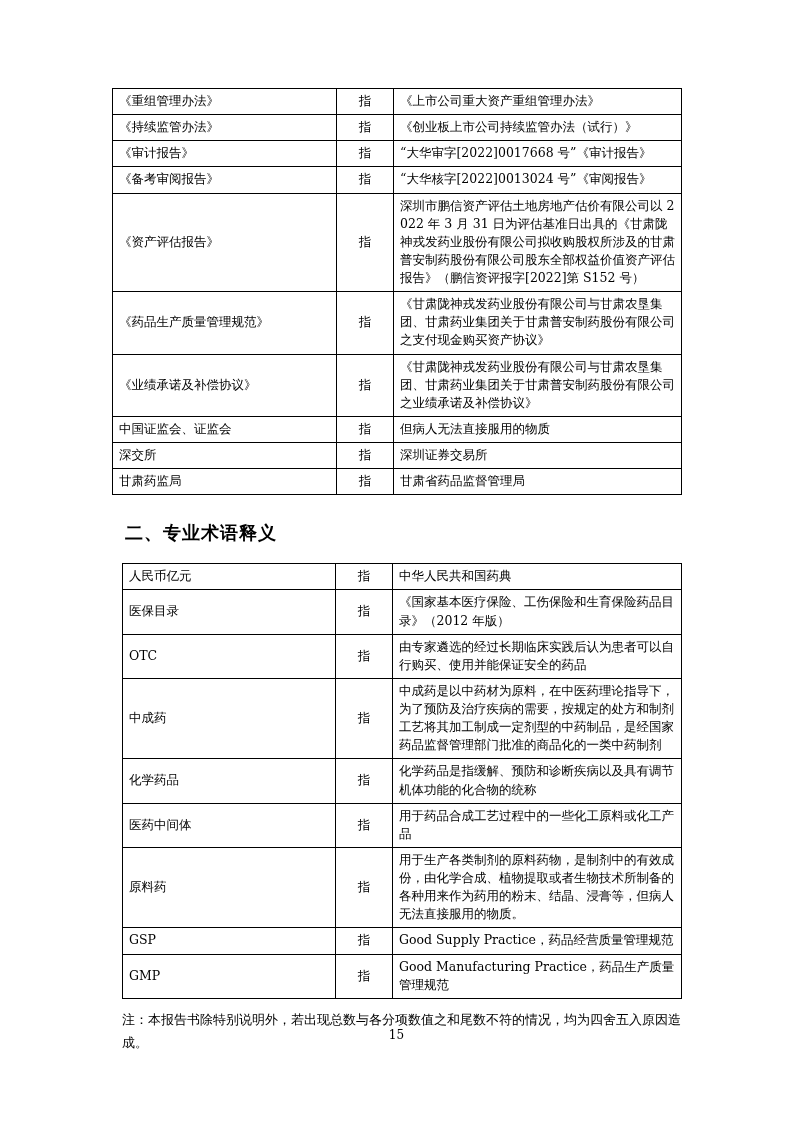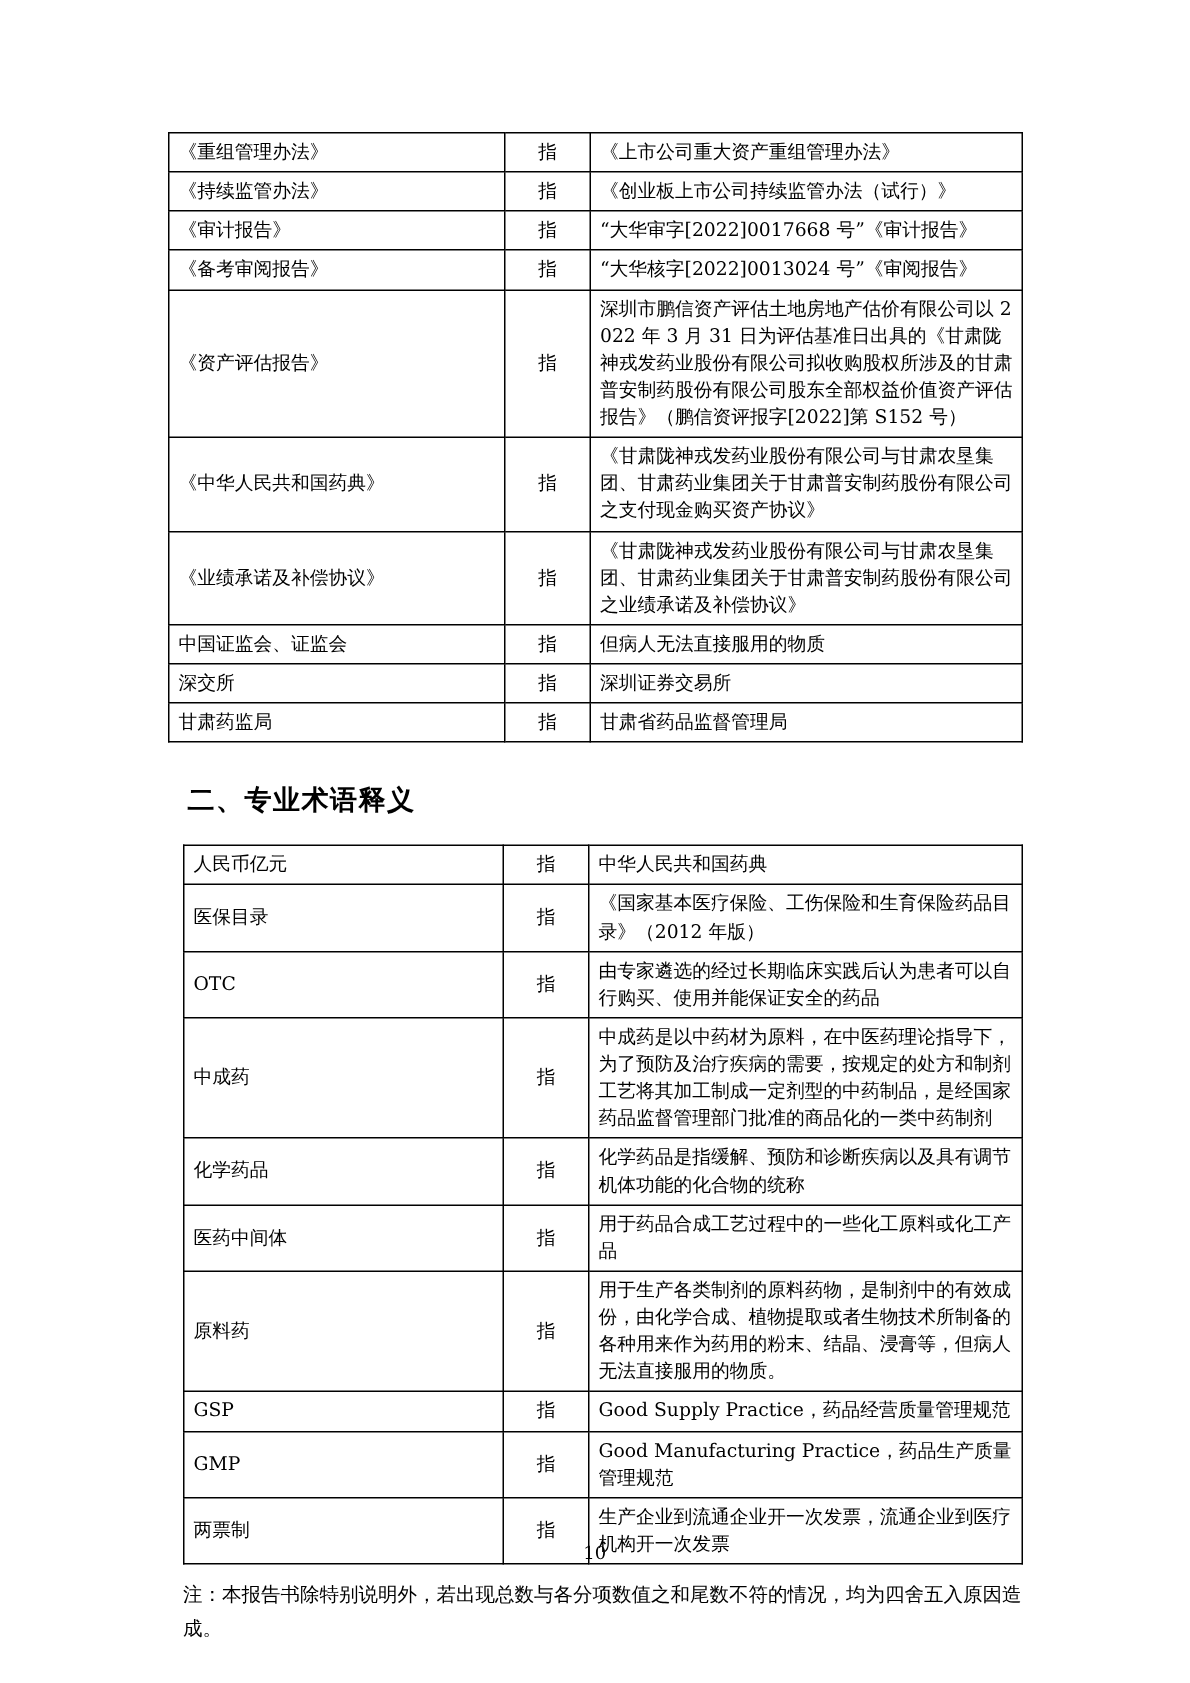--- a/index.html
+++ b/index.html
@@ -130,21 +130,21 @@
           <td class="term">《备考审阅报告》</td>
           <td class="zhi">指</td>
           <td class="mean">“大华核字[2022]0013024 号”《审阅报告》</td>
         </tr>
         <tr>
           <td class="term">《资产评估报告》</td>
           <td class="zhi">指</td>
           <td class="mean">深圳市鹏信资产评估土地房地产估价有限公司以 2022 年 3 月 31 日为评估基准日出具的《甘肃陇神戎发药业股份有限公司拟收购股权所涉及的甘肃普安制药股份有限公司股东全部权益价值资产评估报告》（鹏信资评报字[2022]第 S152 号）</td>
         </tr>
         <tr>
-          <td class="term">《中华人民共和国药典》</td>
+          <td class="term">《药品生产质量管理规范》</td>
           <td class="zhi">指</td>
           <td class="mean">《甘肃陇神戎发药业股份有限公司与甘肃农垦集团、甘肃药业集团关于甘肃普安制药股份有限公司之支付现金购买资产协议》</td>
         </tr>
         <tr>
           <td class="term">《业绩承诺及补偿协议》</td>
           <td class="zhi">指</td>
           <td class="mean">《甘肃陇神戎发药业股份有限公司与甘肃农垦集团、甘肃药业集团关于甘肃普安制药股份有限公司之业绩承诺及补偿协议》</td>
         </tr>
         <tr>
           <td class="term">中国证监会、证监会</td>
@@ -207,27 +207,22 @@
           <tr>
             <td class="term lat">GSP</td>
             <td class="zhi">指</td>
             <td class="mean">Good Supply Practice，药品经营质量管理规范</td>
           </tr>
           <tr>
             <td class="term lat">GMP</td>
             <td class="zhi">指</td>
             <td class="mean">Good Manufacturing Practice，药品生产质量管理规范</td>
           </tr>
-          <tr>
-            <td class="term">两票制</td>
-            <td class="zhi">指</td>
-            <td class="mean">生产企业到流通企业开一次发票，流通企业到医疗机构开一次发票</td>
-          </tr>
         </tbody>
       </table>
     </div>
 
     <div class="note">注：本报告书除特别说明外，若出现总数与各分项数值之和尾数不符的情况，均为四舍五入原因造成。</div>
 
   </div>
 
-  <div class="page-number">10</div>
+  <div class="page-number">15</div>
 </div>
 
 </body></html>

